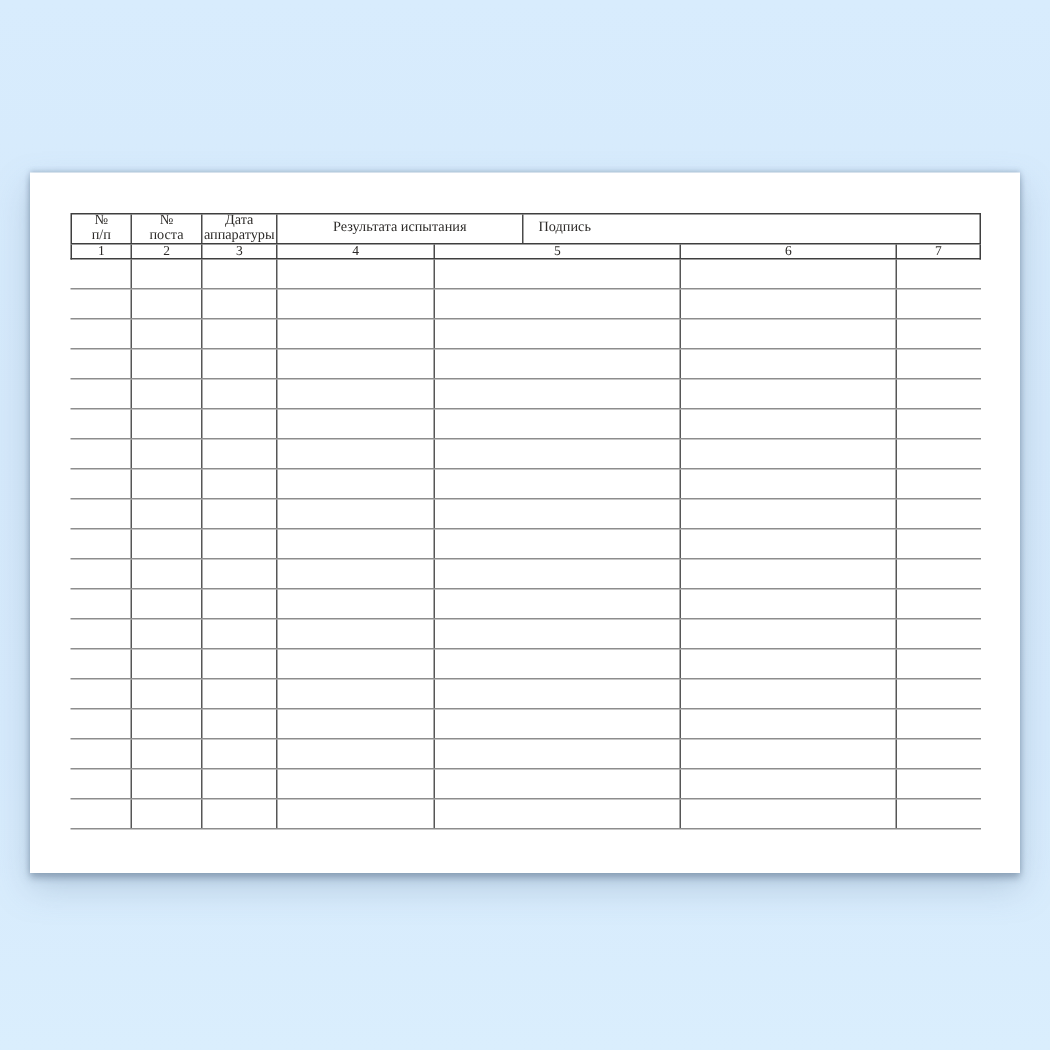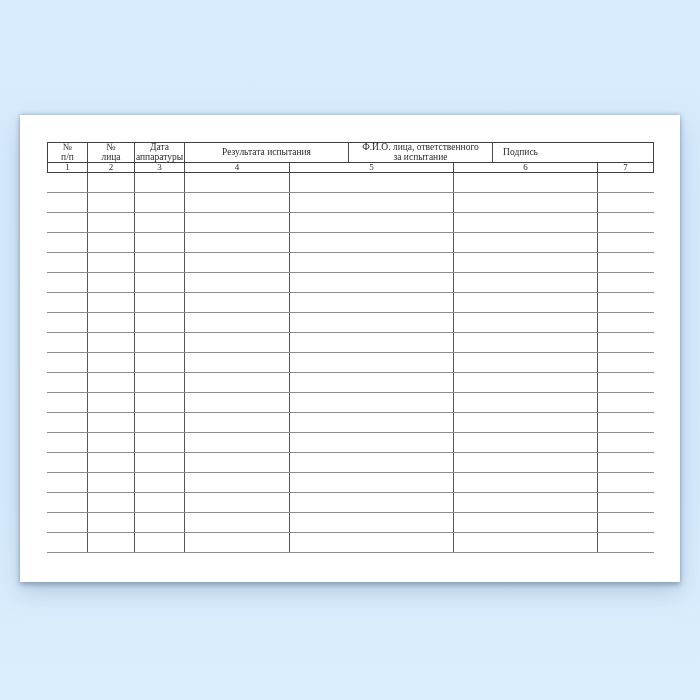--- a/index.html
+++ b/index.html
@@ -89,32 +89,28 @@
 <div class="stage">
   <div class="page">
     <div class="form-table">
       <div class="header-row">
           <div class="hcell" style="flex: 0 0 40px;">
             <div>№</div>
             <div>п/п</div>
           </div>
           <div class="hcell" style="flex: 0 0 47px;">
             <div>№</div>
-            <div>лица</div>
+            <div>поста</div>
           </div>
           <div class="hcell" style="flex: 0 0 50px;">
             <div>Дата</div>
             <div>аппаратуры</div>
           </div>
           <div class="hcell" style="flex: 0 0 164px;">
             <div>Результата испытания</div>
-          </div>
-          <div class="hcell" style="flex: 0 0 144px;">
-            <div>Ф.И.О. лица, ответственного</div>
-            <div>за испытание</div>
           </div>
           <div class="hcell" style="flex: 0 0 55px;">
             <div>Подпись</div>
           </div>
         </div>
       <div class="num-row">
           <div class="ncell" style="flex: 0 0 40px;">1</div>
           <div class="ncell" style="flex: 0 0 47px;">2</div>
           <div class="ncell" style="flex: 0 0 50px;">3</div>
           <div class="ncell" style="flex: 0 0 105px;">4</div>

